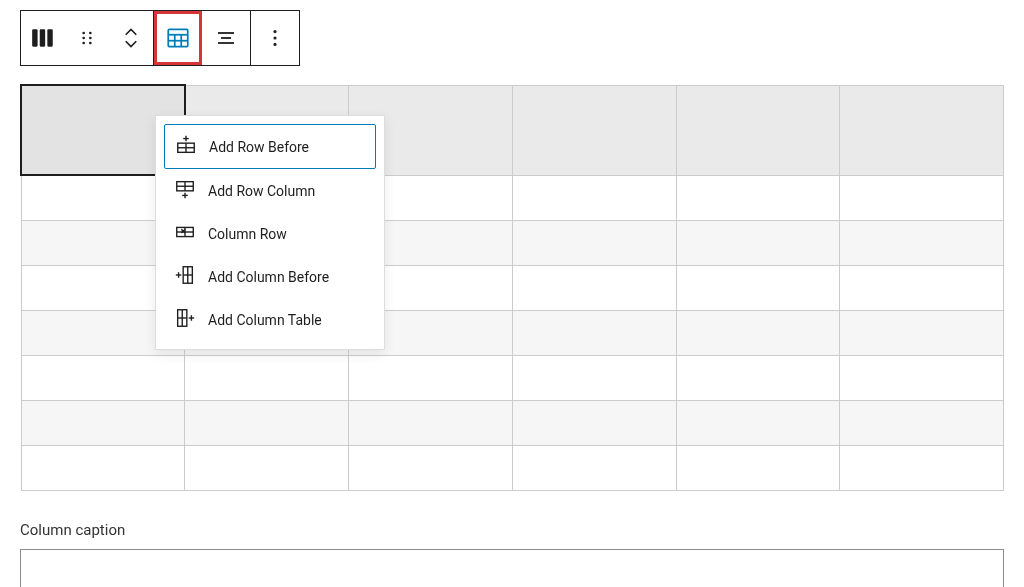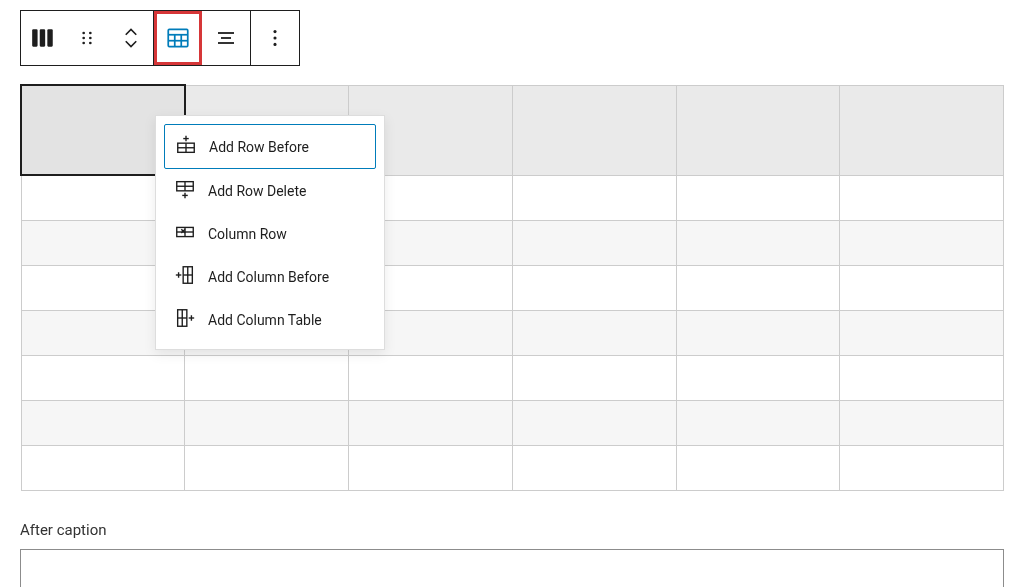--- a/index.html
+++ b/index.html
@@ -190,21 +190,21 @@
       <span>Add Row Before</span>
     </div>
     <div class="dropdown-item">
       <span><svg width="22" height="22" viewBox="0 0 24 24" fill="none" stroke="#1e1e1e" stroke-width="1.5">
           <rect x="3" y="4" width="18" height="10"></rect>
           <line x1="3" y1="9" x2="21" y2="9"></line>
           <line x1="12" y1="4" x2="12" y2="14"></line>
           <line x1="9" y1="19" x2="15" y2="19"></line>
           <line x1="12" y1="16" x2="12" y2="22"></line>
         </svg></span>
-      <span>Add Row Delete</span>
+      <span>Add Row Column</span>
     </div>
     <div class="dropdown-item">
       <span><svg width="22" height="22" viewBox="0 0 24 24" fill="none" stroke="#1e1e1e" stroke-width="1.5">
           <rect x="3" y="7" width="18" height="10"></rect>
           <line x1="3" y1="12" x2="21" y2="12"></line>
           <line x1="12" y1="7" x2="12" y2="17"></line>
           <line x1="8" y1="9" x2="12" y2="13"></line>
           <line x1="12" y1="9" x2="8" y2="13"></line>
         </svg></span>
       <span>Column Row</span>
@@ -299,17 +299,17 @@
           <td></td>
           <td></td>
           <td></td>
           <td></td>
         </tr>
       </tbody>
   </table>
 </div>
 
 
-<label class="caption-label">After caption</label>
+<label class="caption-label">Column caption</label>
 <input class="caption-input" type="text" value="" style="">
 
 
 
 
 </body></html>

